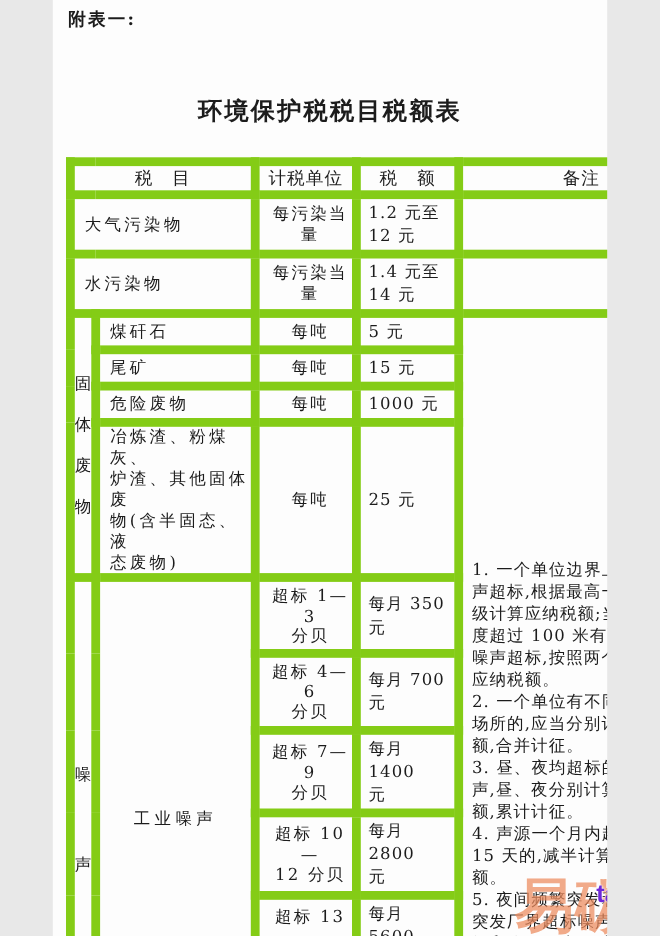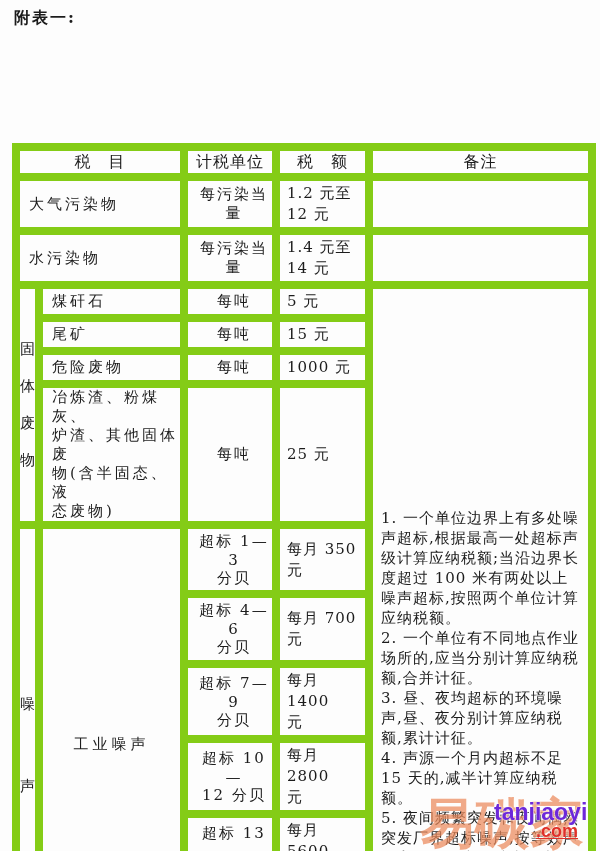--- a/index.html
+++ b/index.html
@@ -1,18 +1,18 @@
 <!DOCTYPE html>
 <html><head>
 <meta charset="utf-8">
 <style>
   * { margin:0; padding:0; box-sizing:border-box; }
   body { background:#e8e8e8; }
   .page {
-    position:relative; width:600px; height:851px; margin:0 auto;
+    position:relative; width:504px; height:851px; margin:0 auto;
     background:#fdfdfd; overflow:hidden;
     font-family:"DejaVu Serif","Liberation Serif",serif; color:#1c1c1c;
   }
   .annex {
     position:absolute; left:14px; top:8px;
     font-size:16px; font-weight:bold; letter-spacing:2px;
   }
   .doc-title {
     position:absolute; left:0; top:86px; width:100%;
     text-align:center; font-size:22px; font-weight:bold; letter-spacing:2px;
@@ -76,20 +76,21 @@
     font-size:18px; font-weight:bold; color:#e03028;
     text-shadow:0 0 2px #ffffff; white-space:nowrap;text-decoration:underline;
   }
 </style>
 </head>
 <body>
 
 <div class="page">
 
   <div class="annex">附表一:</div>
+  <div class="doc-title">环境保护税税目税额表</div>
 
   <table class="tax">
     <colgroup>
       <col style="width:23px">
         <col style="width:145px">
         <col style="width:92px">
         <col style="width:93px">
         <col style="width:223px">
     </colgroup>
 

